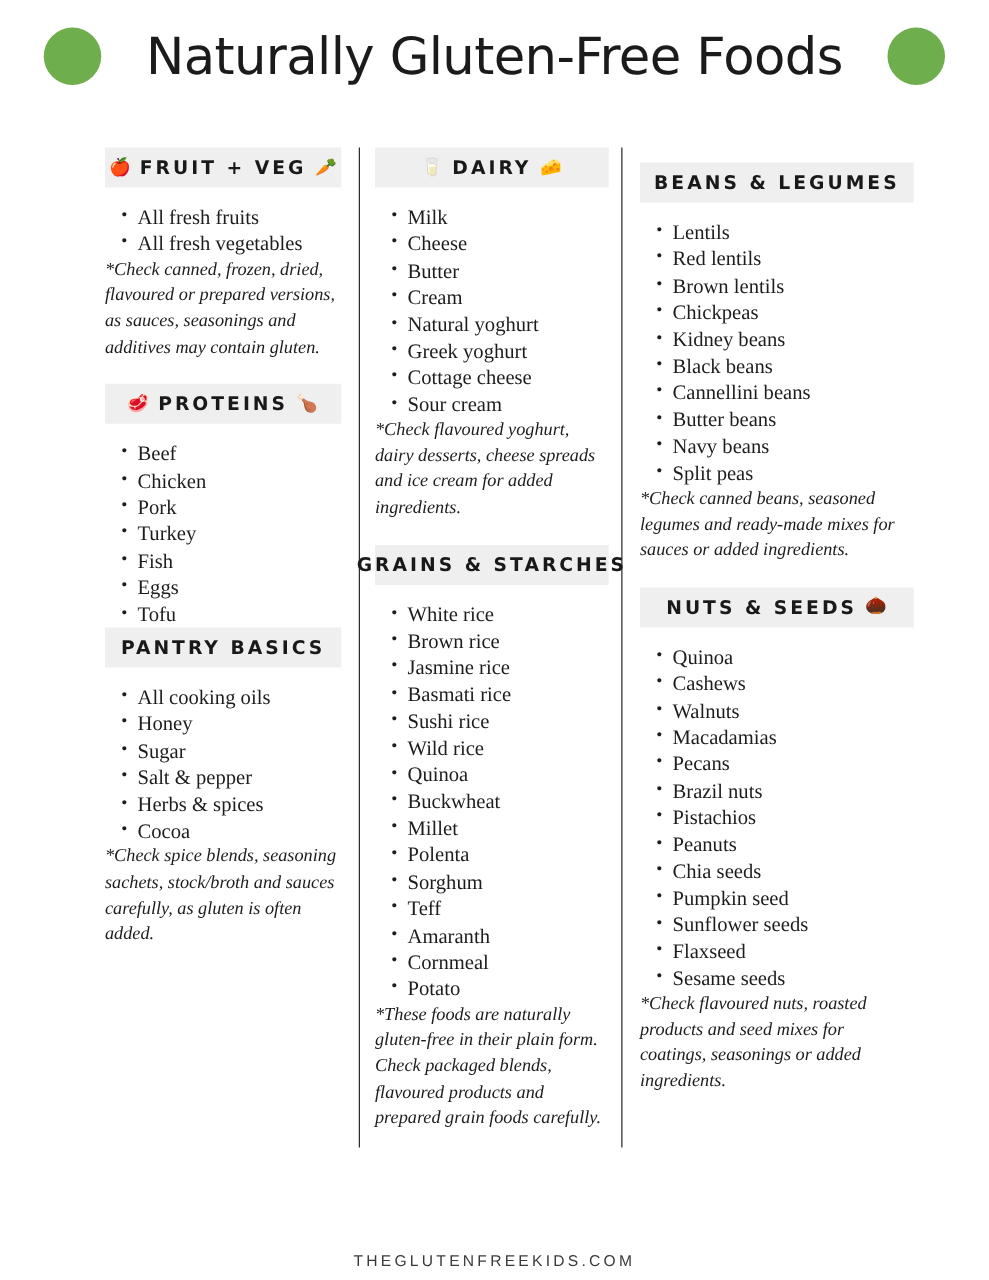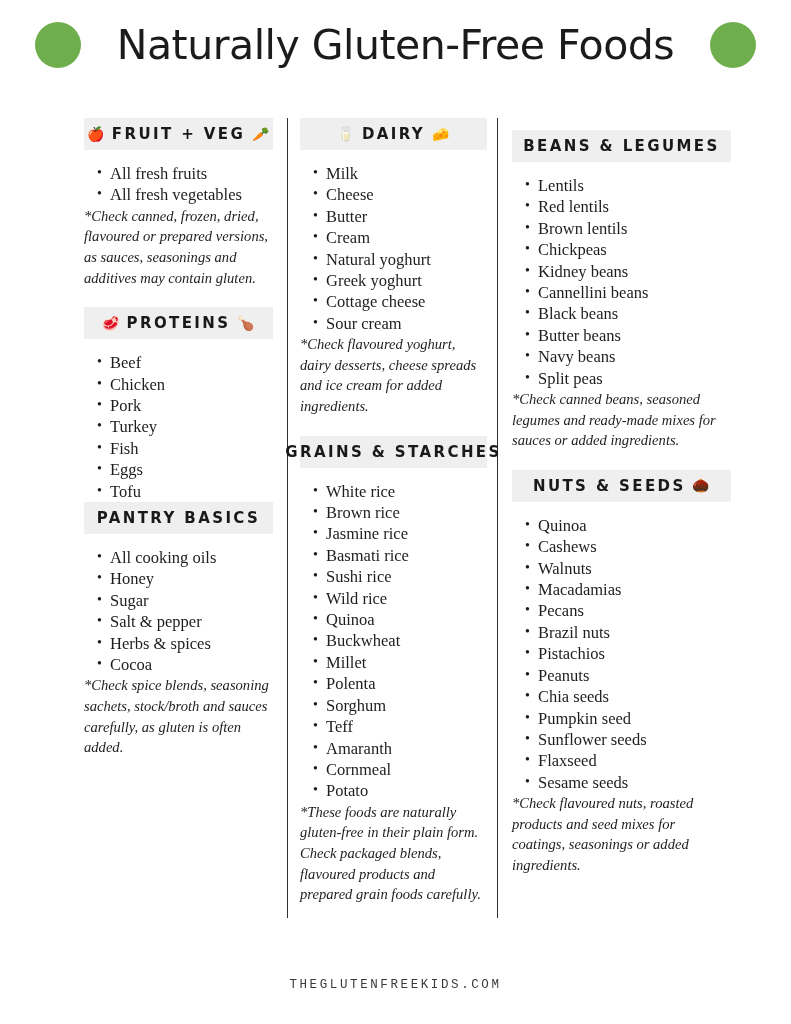--- a/index.html
+++ b/index.html
@@ -119,24 +119,24 @@
     line-height: 20.6px;
     color: #1d1d1d;
     margin-bottom: 19px;
   }
   .block { margin-bottom: 0; }
 
   
   .footer {
     position: absolute;
     left: 0;
-    bottom: 32px;
+    bottom: 8px;
     width: 791px;
     text-align: center;
-    font-family: Liberation Mono, monospace;
+    font-family: Liberation Sans, sans-serif;
     font-size: 12.5px;
     letter-spacing: 2.6px;
     color: #3a3a3a;
   }
 </style>
 </head>
 <body>
 
 <div class="title-bar">
   <div class="dot" style="background: rgb(111, 174, 76);"></div>
@@ -236,22 +236,22 @@
       <div class="block">
         <div class="sec-head">
           <span class="label">BEANS &amp; LEGUMES</span>
         </div>
         <ul class="items">
           <li>Lentils</li>
           <li>Red lentils</li>
           <li>Brown lentils</li>
           <li>Chickpeas</li>
           <li>Kidney beans</li>
+          <li>Black beans</li>
           <li>Cannellini beans</li>
-          <li>Black beans</li>
           <li>Butter beans</li>
           <li>Navy beans</li>
           <li>Split peas</li>
         </ul>
         <div class="note">*Check canned beans, seasoned legumes and ready-made mixes for sauces or added ingredients.</div>
       </div>
       <div class="block">
         <div class="sec-head">
           <span class="label">NUTS &amp; SEEDS</span>
           <span class="emoji">🌰</span>

